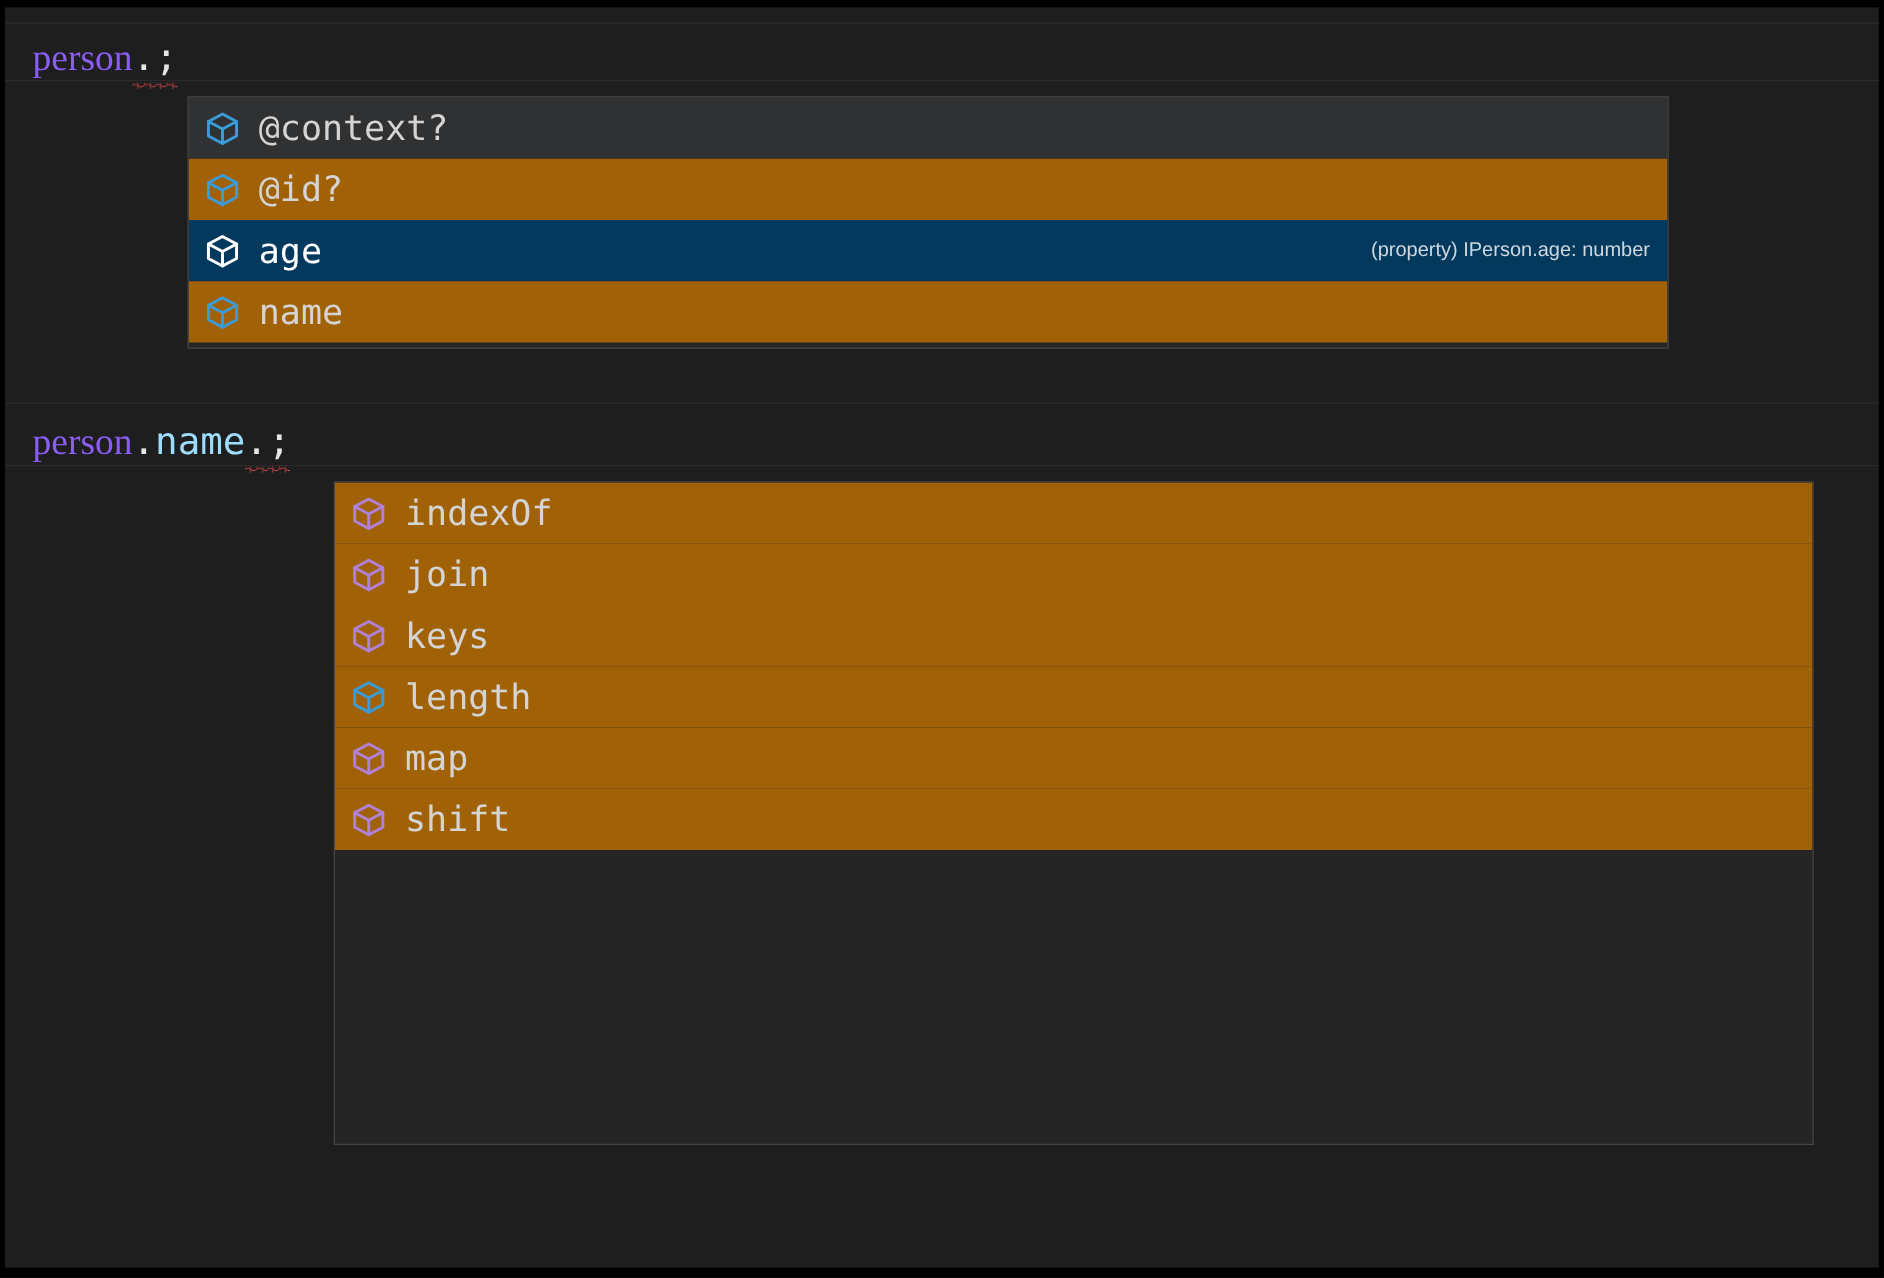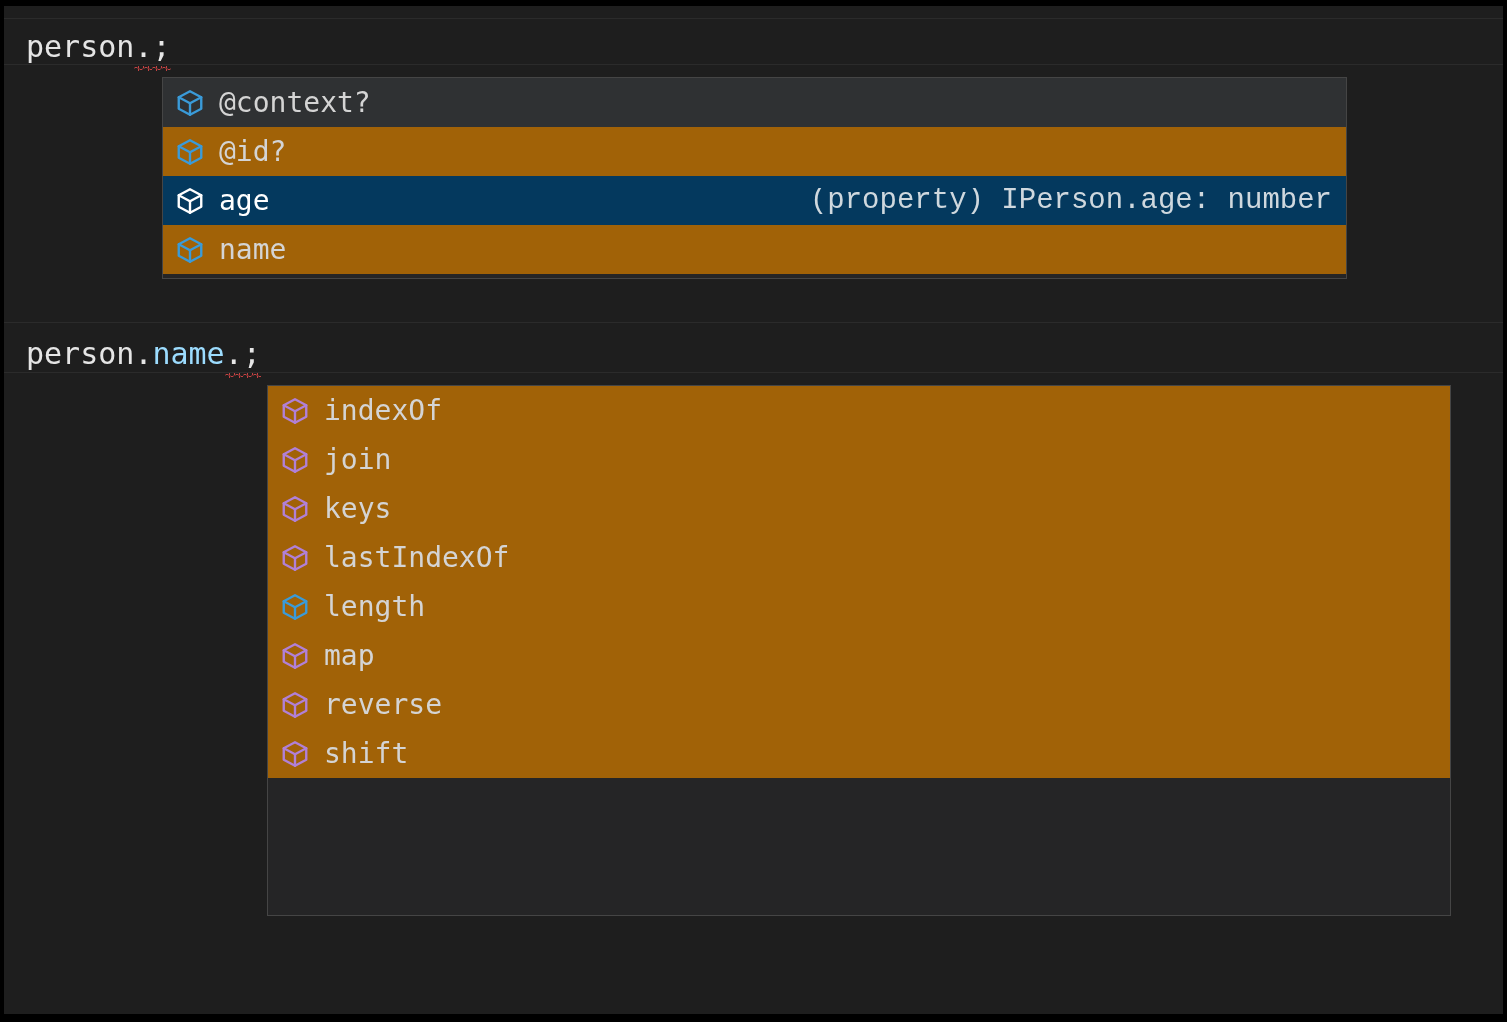--- a/index.html
+++ b/index.html
@@ -52,21 +52,21 @@
     left: 22px;
     font-size: 30px;
     line-height: 38px;
     letter-spacing: 0px;
     white-space: pre;
     font-family: "DejaVu Sans Mono", "Liberation Mono", monospace;
   }
   .code-line.line1 { top: 22px; }
   .code-line.line2 { top: 329px; }
 
-  .tok-ident   { color: #e5e5e5; }
+  .tok-ident   { color: #8b5cf6; font-family: Liberation Serif, serif; }
   .tok-prop    { color: #9cdcfe; }
   .tok-punct   { color: #e6e6e6; }
 
   .squiggle {
     position: relative;
     display: inline-block;
   }
   .squiggle::after {
     content: "";
     position: absolute;
@@ -83,21 +83,21 @@
 
   
   .suggest {
     position: absolute;
     background: #252526;
     border: 1px solid #454545;
     box-sizing: border-box;
     overflow: hidden;
   }
   #suggest-1 {
-    left: 158px;
+    left: 146px;
     top: 71px;
     width: 1185px;
     height: 202px;
   }
   #suggest-2 {
     left: 263px;
     top: 379px;
     width: 1184px;
     height: 531px;
   }
@@ -128,22 +128,22 @@
     line-height: 30px;
     color: #d4d4d4;
     white-space: pre;
     flex: 0 0 auto;
   }
   .suggest-row.selected .row-label { color: #ffffff; }
 
   .row-detail {
     margin-left: auto;
     margin-right: 14px;
-    font-family: Liberation Mono, monospace;
-    font-size: 29px;
+    font-family: Liberation Sans, sans-serif;
+    font-size: 16px;
     line-height: 26px;
     color: #cfd8de;
     white-space: pre;
     overflow: hidden;
     text-overflow: clip;
   }
 </style>
 </head>
 <body>
 
@@ -227,57 +227,37 @@
             <g fill="none" stroke="#b180d7" stroke-width="1.9" stroke-linejoin="round" stroke-linecap="round">
               <path d="M12 2.6 L21 7.4 L21 16.6 L12 21.4 L3 16.6 L3 7.4 Z"></path>
               <path d="M3 7.4 L12 12.2 L21 7.4"></path>
               <path d="M12 12.2 L12 21.4"></path>
             </g>
           </svg>
           <span class="row-label">keys</span>
         </div>
         <div class="suggest-row">
           <svg viewBox="0 0 24 24" class="cube">
-            <g fill="none" stroke="#b180d7" stroke-width="1.9" stroke-linejoin="round" stroke-linecap="round">
-              <path d="M12 2.6 L21 7.4 L21 16.6 L12 21.4 L3 16.6 L3 7.4 Z"></path>
-              <path d="M3 7.4 L12 12.2 L21 7.4"></path>
-              <path d="M12 12.2 L12 21.4"></path>
-            </g>
-          </svg>
-          <span class="row-label">lastIndexOf</span>
-        </div>
-        <div class="suggest-row">
-          <svg viewBox="0 0 24 24" class="cube">
             <g fill="none" stroke="#3a9bd9" stroke-width="1.9" stroke-linejoin="round" stroke-linecap="round">
               <path d="M12 2.6 L21 7.4 L21 16.6 L12 21.4 L3 16.6 L3 7.4 Z"></path>
               <path d="M3 7.4 L12 12.2 L21 7.4"></path>
               <path d="M12 12.2 L12 21.4"></path>
             </g>
           </svg>
           <span class="row-label">length</span>
         </div>
         <div class="suggest-row">
           <svg viewBox="0 0 24 24" class="cube">
             <g fill="none" stroke="#b180d7" stroke-width="1.9" stroke-linejoin="round" stroke-linecap="round">
               <path d="M12 2.6 L21 7.4 L21 16.6 L12 21.4 L3 16.6 L3 7.4 Z"></path>
               <path d="M3 7.4 L12 12.2 L21 7.4"></path>
               <path d="M12 12.2 L12 21.4"></path>
             </g>
           </svg>
           <span class="row-label">map</span>
-        </div>
-        <div class="suggest-row">
-          <svg viewBox="0 0 24 24" class="cube">
-            <g fill="none" stroke="#b180d7" stroke-width="1.9" stroke-linejoin="round" stroke-linecap="round">
-              <path d="M12 2.6 L21 7.4 L21 16.6 L12 21.4 L3 16.6 L3 7.4 Z"></path>
-              <path d="M3 7.4 L12 12.2 L21 7.4"></path>
-              <path d="M12 12.2 L12 21.4"></path>
-            </g>
-          </svg>
-          <span class="row-label">reverse</span>
         </div>
         <div class="suggest-row">
           <svg viewBox="0 0 24 24" class="cube">
             <g fill="none" stroke="#b180d7" stroke-width="1.9" stroke-linejoin="round" stroke-linecap="round">
               <path d="M12 2.6 L21 7.4 L21 16.6 L12 21.4 L3 16.6 L3 7.4 Z"></path>
               <path d="M3 7.4 L12 12.2 L21 7.4"></path>
               <path d="M12 12.2 L12 21.4"></path>
             </g>
           </svg>
           <span class="row-label">shift</span>

